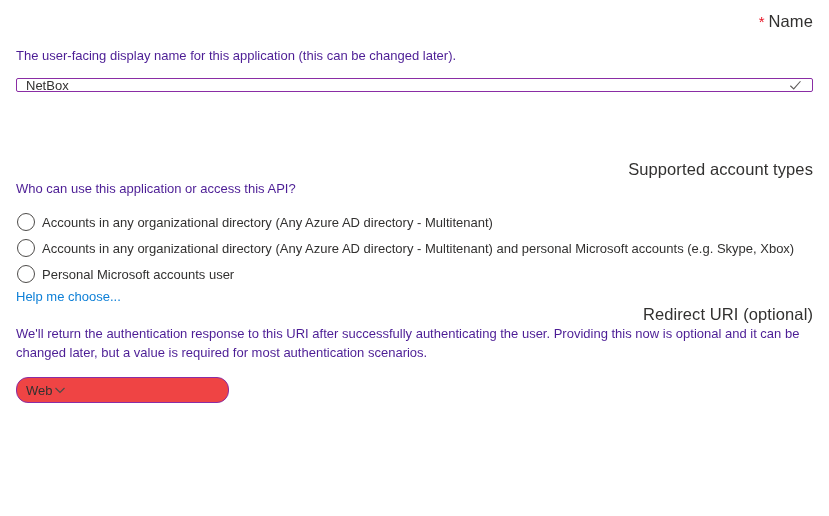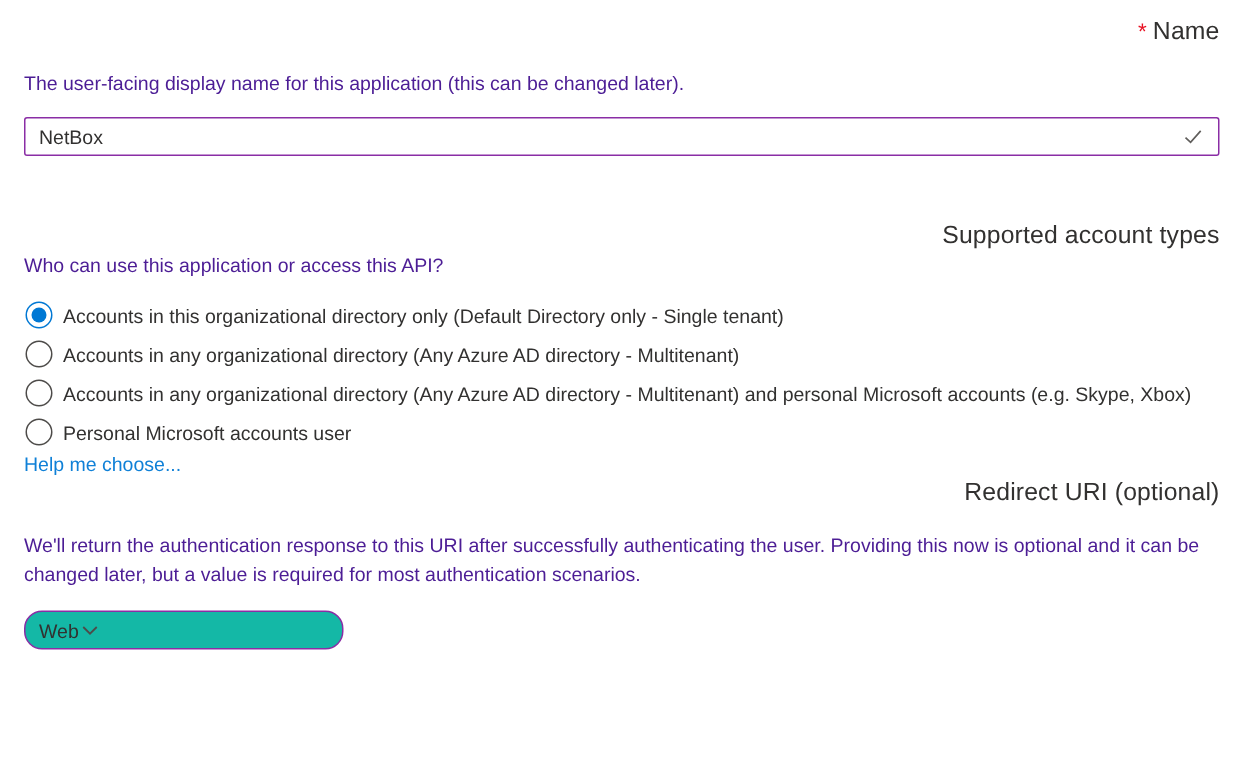--- a/index.html
+++ b/index.html
@@ -19,38 +19,38 @@
   .desc {
     font-size: 13px; color: #4c1d95; line-height: 19px; max-width: 800px;
   }
 
   
   .name-title { margin-top: 0; }
   .name-desc { margin-top: 15px; }
   .name-input-wrap { margin-top: 13px; }
 
   .field {
-    position: relative; height: 26px;
+    position: relative; height: 14px;
     border: 1px solid #8a2da5; border-radius: 2px;
     background: #ffffff; display: flex; align-items: center;
   }
   .field input {
     border: none; outline: none; background: transparent;
     font-family: "Liberation Sans", "DejaVu Sans", sans-serif;
     font-size: 13px; color: #323130;
     flex: 1; height: 100%; padding: 0 28px 0 9px;
   }
   .field .trail-icon {
     position: absolute; right: 9px; top: 50%; transform: translateY(-50%);
     display: flex; align-items: center; pointer-events: none;
   }
   .name-field { width: 797px; }
 
   
-  .sat-title { margin-top: 44px; }
+  .sat-title { margin-top: 68px; }
   .sat-question { font-size: 13px; }
   .radio-group { margin-top: 11px; }
   .radio-row {
     display: flex; align-items: center; height: 26px; cursor: pointer;
   }
   .radio-circle {
     width: 18px; height: 18px; border-radius: 50%;
     border: 1px solid #4d4b49; background: #fff;
     flex: 0 0 18px; position: relative; margin-left: 1px;
   }
@@ -61,28 +61,28 @@
   }
   .radio-label { margin-left: 7px; font-size: 13px; color: #323130; white-space: nowrap; }
 
   .help-link {
     display: inline-block; 
     font-size: 13px; color: #0f80d7; text-decoration: none; cursor: pointer;
   }
 
   
   .ruri-title { }
-  .ruri-desc { margin-top: 16px; max-width: 800px; }
+  .ruri-desc { max-width: 800px; }
   .ruri-row { margin-top: 15px; display: flex; align-items: center; }
 
   .select-field {
     width: 213px; height: 26px;
     border: 1px solid #8a2da5; border-radius: 12px;
     display: flex; align-items: center; justify-content: flex-start;
-    padding: 0 9px; cursor: pointer; background: #14b8a6;
+    padding: 0 9px; cursor: pointer; background: #ef4444;
   }
   .select-field .select-value { font-size: 13px; color: #323130; }
   .uri-field { width: 422px; margin-left: 13px; }
 
   svg { display: block; }
 </style>
 </head>
 <body>
 
 <div class="page">
@@ -101,24 +101,20 @@
         </svg>
       </span>
     </div>
   </div>
 
   
   <div class="section-title sat-title">Supported account types</div>
   <div class="desc sat-question">Who can use this application or access this API?</div>
 
   <div class="radio-group">
-    <div class="radio-row selected">
-      <span class="radio-circle"></span>
-      <span class="radio-label">Accounts in this organizational directory only (Default Directory only - Single tenant)</span>
-    </div>
     <div class="radio-row">
       <span class="radio-circle"></span>
       <span class="radio-label">Accounts in any organizational directory (Any Azure AD directory - Multitenant)</span>
     </div>
     <div class="radio-row">
       <span class="radio-circle"></span>
       <span class="radio-label">Accounts in any organizational directory (Any Azure AD directory - Multitenant) and personal Microsoft accounts (e.g. Skype, Xbox)</span>
     </div>
     <div class="radio-row">
       <span class="radio-circle"></span>

